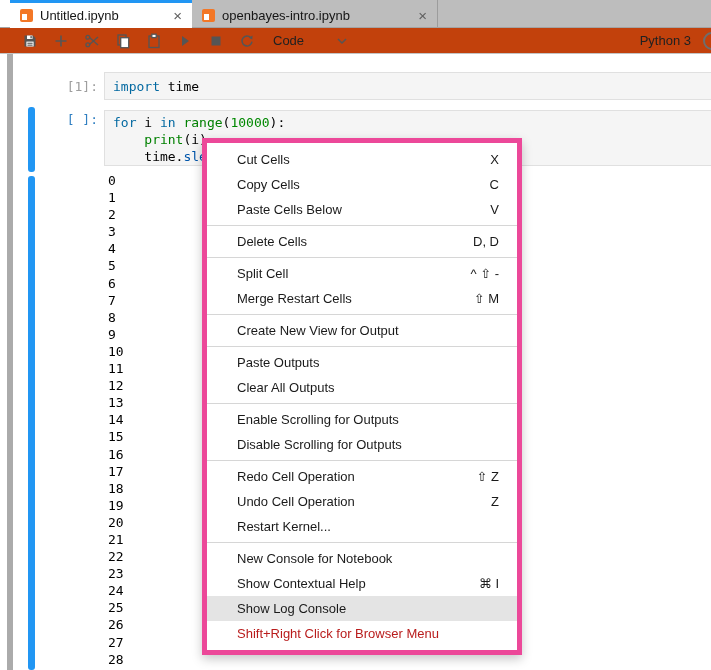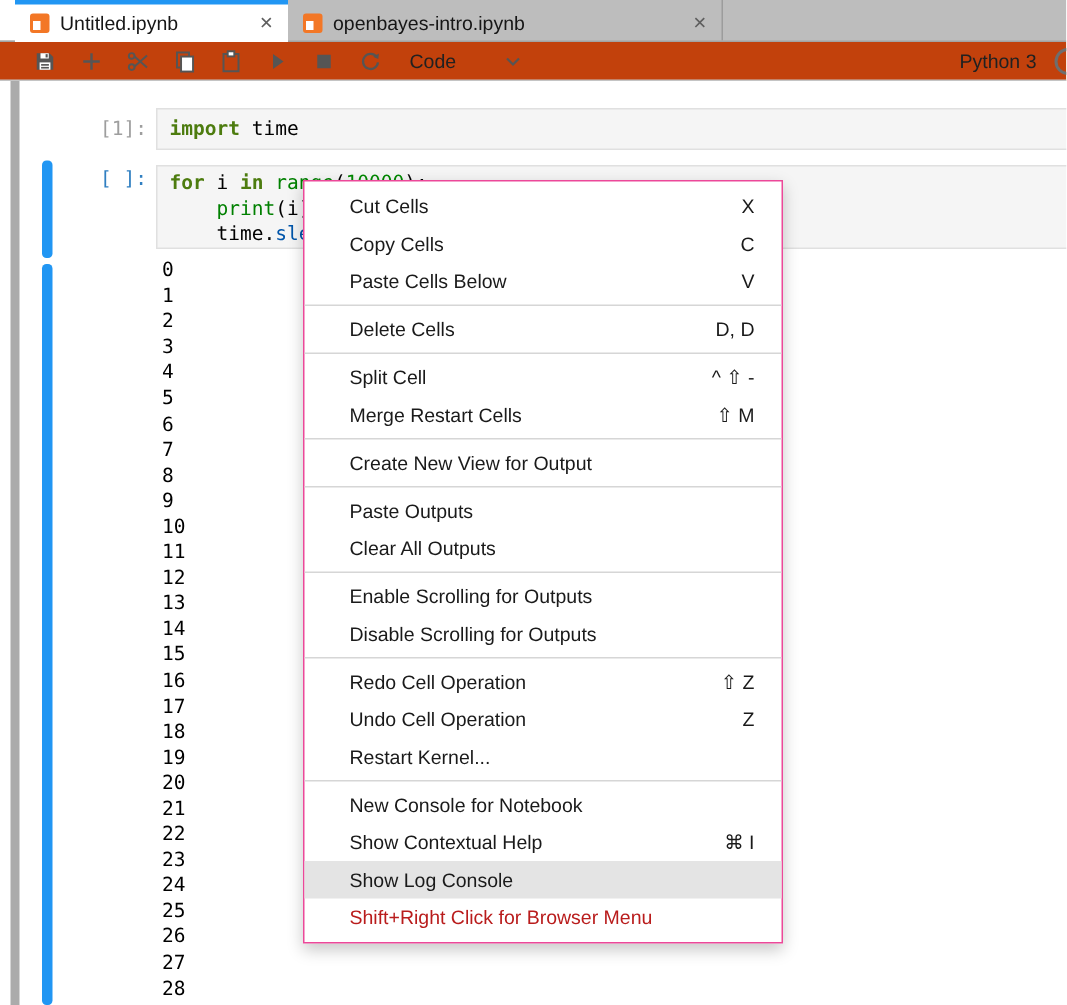--- a/index.html
+++ b/index.html
@@ -6,21 +6,21 @@
   #screen{position:relative;width:711px;height:670px;overflow:hidden;background:#fff;
           font-family:"Liberation Sans","DejaVu Sans",sans-serif;-webkit-font-smoothing:antialiased;}
 
   
   .tabbar{position:absolute;left:0;top:0;width:711px;height:28px;background:#bdbdbd;}
   .tabbar-bottom-line{position:absolute;left:0;top:27px;width:711px;height:1px;background:#a3a3a3;z-index:1;}
   .tabbar-notch{position:absolute;left:0;top:0;width:10px;height:27px;background:#fff;}
   .tab{position:absolute;top:0;height:28px;display:flex;align-items:center;box-sizing:border-box;
        font-size:13px;color:#161616;cursor:default;}
   .tab.active{left:10px;width:182px;background:#fff;border-top:3px solid #2196f3;z-index:2;padding:0 8px 0 10px;}
-  .tab.inactive{left:192px;width:290px;height:27px;background:#bdbdbd;border-right:1px solid #9c9c9c;
+  .tab.inactive{left:192px;width:246px;height:27px;background:#bdbdbd;border-right:1px solid #9c9c9c;
                 padding:3px 8px 0 10px;}
   .nb-icon{position:relative;width:13px;height:13px;background:#f37726;border-radius:2px;flex:0 0 auto;margin-right:7px;}
   .nb-icon::after{content:"";position:absolute;left:2px;bottom:2px;width:5px;height:6px;background:#fff;}
   .tab-close{margin-left:auto;color:#5f5f5f;font-size:15px;line-height:15px;padding:0 2px;}
 
   
   .toolbar{position:absolute;left:0;top:28px;width:711px;height:25px;background:#c2410c;
            border-bottom:1px solid #c4c4c4;display:flex;align-items:center;box-sizing:content-box;z-index:1;}
   .tb-btn{width:24px;height:22px;display:flex;align-items:center;justify-content:center;flex:0 0 auto;}
   .tb-btn svg{display:block;}
@@ -41,29 +41,29 @@
   .cell-box{position:absolute;left:104px;width:609px;background:#f5f5f5;border:1px solid #e0e0e0;box-sizing:border-box;}
   .cell1-box{top:19px;height:28px;}
   .cell2-box{top:57px;height:56px;}
   .code{padding:5px 0 0 8px;line-height:17px;white-space:pre;}
   .cell2-box .code{padding-top:3px;}
   .collapser{position:absolute;left:28px;width:7px;background:#2196f3;border-radius:3px;}
   .collapser-input{top:54px;height:65px;}
   .collapser-output{top:123px;height:494px;}
   .outputs{position:absolute;left:108px;top:119px;line-height:17.1px;color:#000;white-space:pre;}
   
-  .cm-kw{color:#4d7c0f;font-weight:bold;}
+  .cm-kw{color:#0369a1;font-weight:normal;}
   .cm-fn{color:#008000;}
   .cm-num{color:#080;}
   .cm-prop{color:#0055aa;}
   .cm-pl{color:#000;}
 
   
-  .context-menu{position:absolute;left:202px;top:120px;width:320px;box-sizing:border-box;background:#fff;
-                border:1px solid #ec4899;box-shadow:0 4px 10px rgba(0,0,0,.22);padding:4px 0;z-index:10;}
+  .context-menu{position:absolute;left:202px;top:138px;width:320px;box-sizing:border-box;background:#fff;
+                border:5px solid #ec4899;box-shadow:0 4px 10px rgba(0,0,0,.22);padding:4px 0;z-index:10;}
   .menu-item{height:25px;display:flex;align-items:center;justify-content:space-between;
              padding:0 18px 0 30px;font-size:13px;color:#1a1a1a;}
   .menu-item .shortcut{color:#1a1a1a;font-family:"Liberation Sans","DejaVu Sans",sans-serif;}
   .menu-item.highlighted{background:#e4e4e4;}
   .menu-item.disabled{color:#b91c1c;text-align:right;}
   .menu-sep{border-top:1px solid #d6d6d6;margin:3px 0;}
 </style>
 </head>
 <body>
 

